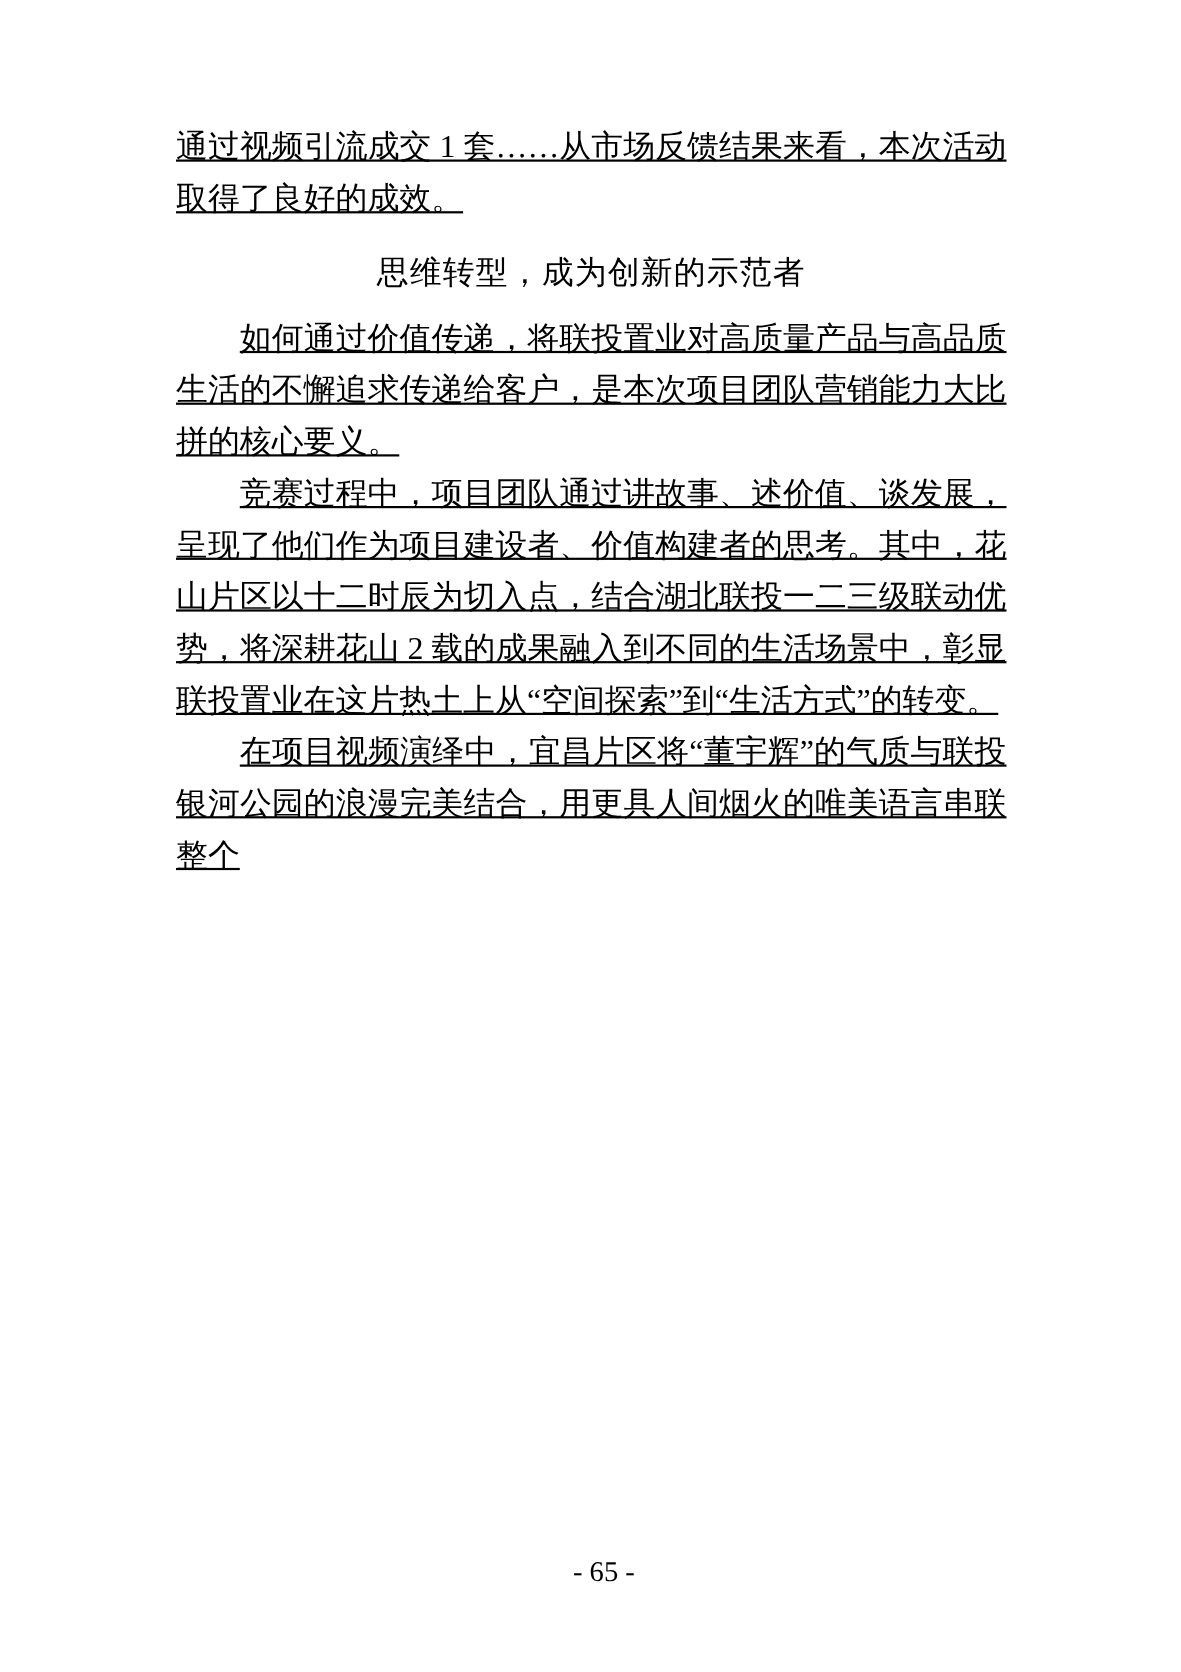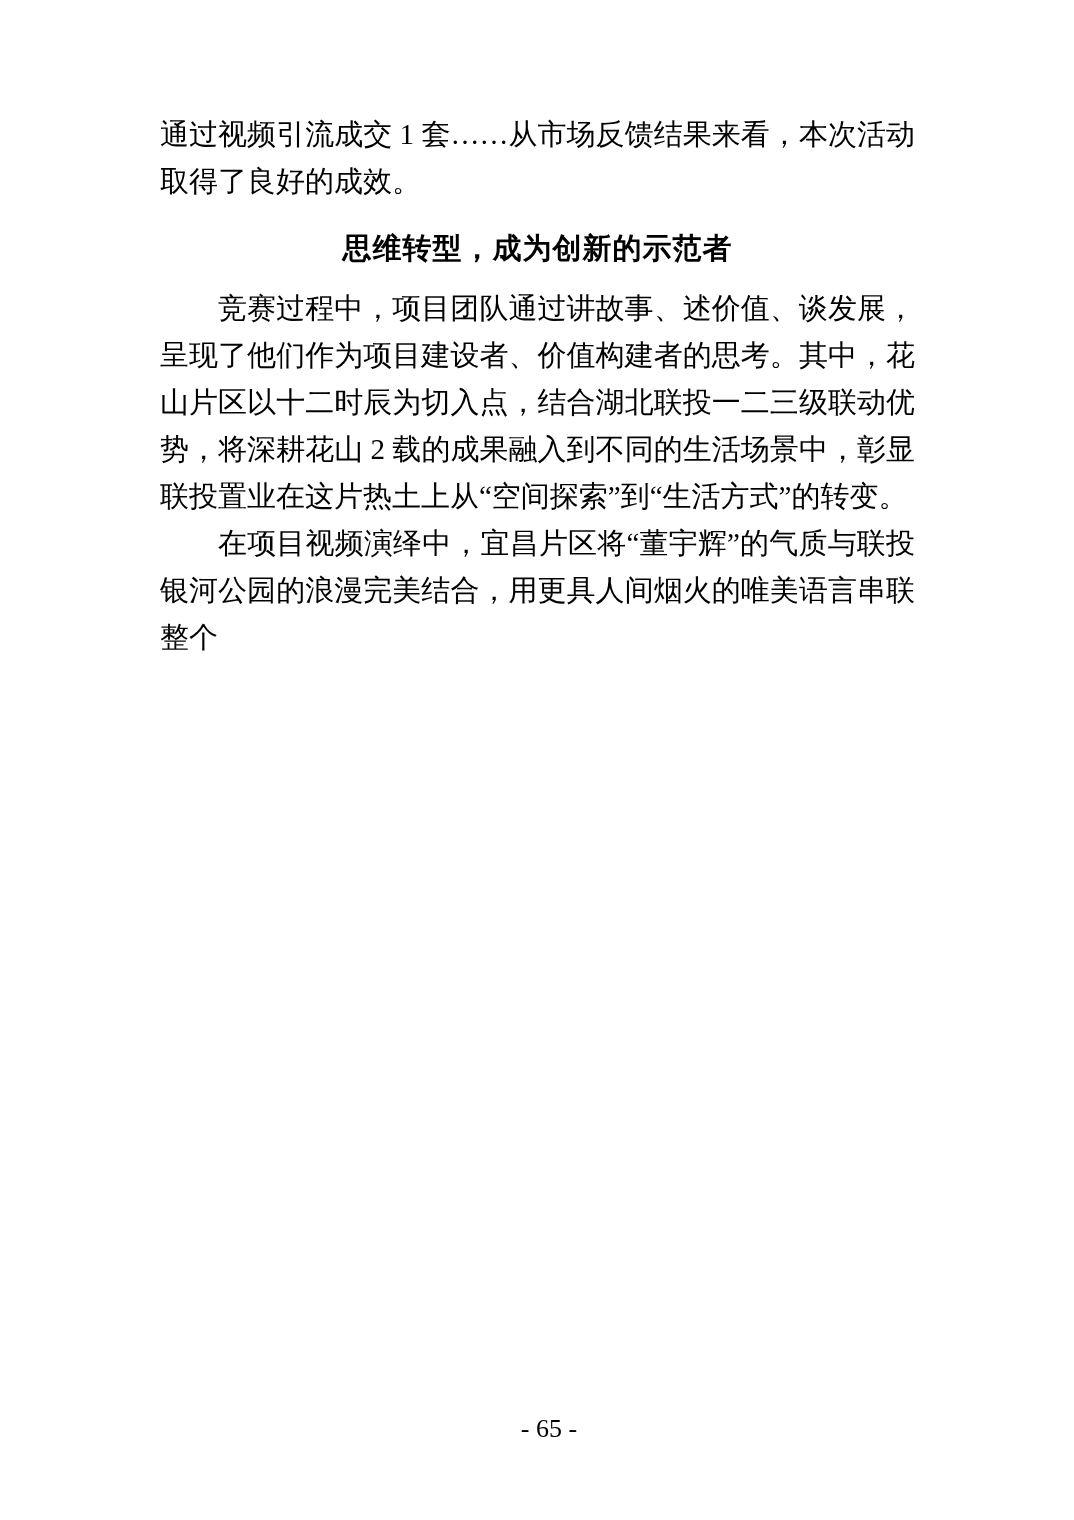--- a/index.html
+++ b/index.html
@@ -21,28 +21,29 @@
     left: 160px;
     top: 111px;
     width: 755px;
     font-size: 29px;
     line-height: 47px;
     text-align: justify;
   }
   .doc-content p {
     margin: 0;
     text-indent: 2em;
+    text-decoration: underline;
   }
   .doc-content p.continuation {
     text-indent: 0;
   }
   .doc-content h2.section-heading {
     font-size: 29px;
     line-height: 47px;
-    font-weight: 700;
+    font-weight: 400;
     text-align: center;
     text-indent: 0;
     letter-spacing: 1px;
     margin: 20px 0 13px 0;
   }
   .page-number {
     position: absolute;
     top: 1414px;
     left: 12px;
     width: 100%;
@@ -52,17 +53,18 @@
     color: #000000;
   }
 </style>
 </head>
 <body>
 
 <div class="page">
   <div class="doc-content" id="doc-content">
       <p class="continuation">通过视频引流成交 1 套……从市场反馈结果来看，本次活动取得了良好的成效。</p>
       <h2 class="section-heading">思维转型，成为创新的示范者</h2>
+      <p>如何通过价值传递，将联投置业对高质量产品与高品质生活的不懈追求传递给客户，是本次项目团队营销能力大比拼的核心要义。</p>
       <p>竞赛过程中，项目团队通过讲故事、述价值、谈发展，呈现了他们作为项目建设者、价值构建者的思考。其中，花山片区以十二时辰为切入点，结合湖北联投一二三级联动优势，将深耕花山 2 载的成果融入到不同的生活场景中，彰显联投置业在这片热土上从“空间探索”到“生活方式”的转变。</p>
       <p>在项目视频演绎中，宜昌片区将“董宇辉”的气质与联投银河公园的浪漫完美结合，用更具人间烟火的唯美语言串联整个</p>
     </div>
   <div class="page-number">- 65 -</div>
 </div>
 
 </body></html>

